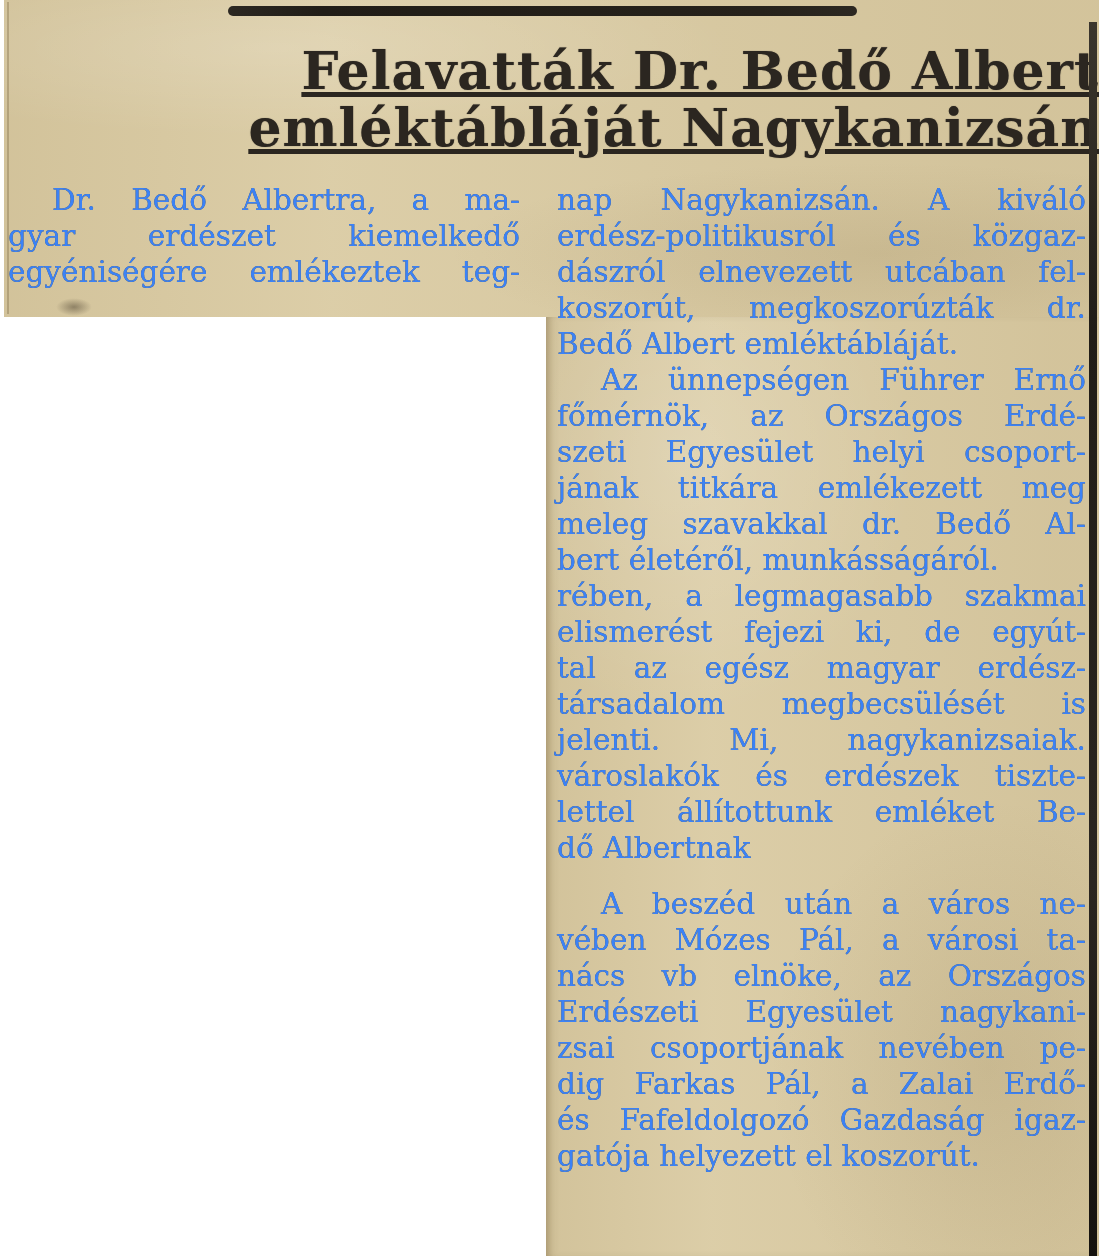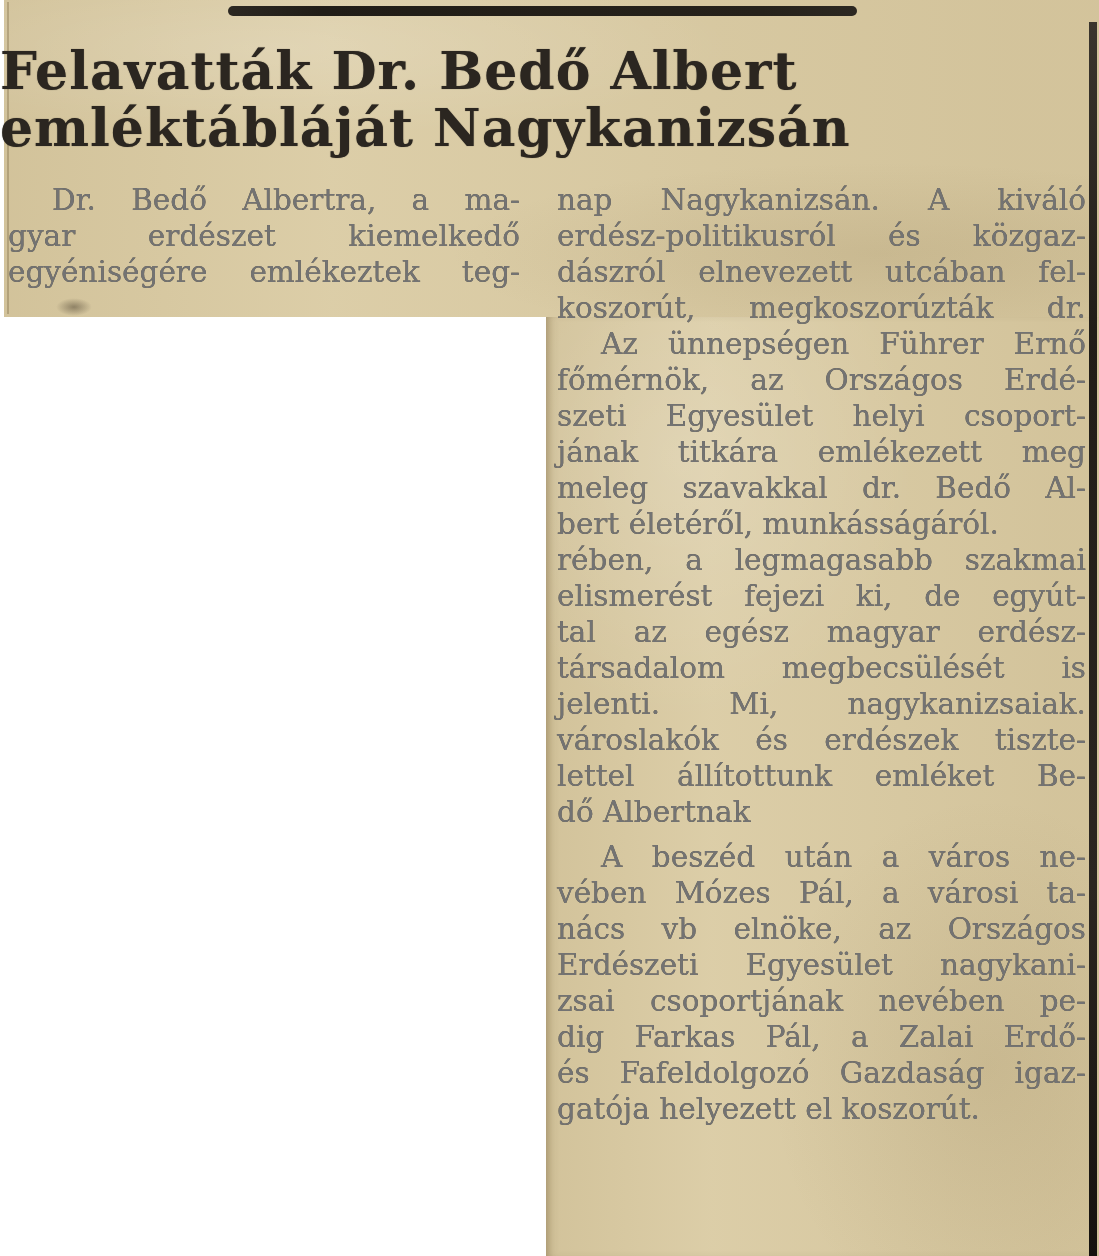--- a/index.html
+++ b/index.html
@@ -50,38 +50,39 @@
     border-radius: 5px;
   }
   .right-rule {
     position: absolute; left: 1089px; top: 22px;
     width: 8px; height: 1234px;
     background: linear-gradient(#3a352d, #211d17 25%, #2b2620 70%, #15120e);
   }
   .headline {
     position: absolute; left: 0; top: 42px; width: 1099px;
     margin: 0;
-    text-align: left;
+    text-align: right;
     font-size: 52px; line-height: 57px;
     font-weight: bold;
     letter-spacing: 1px;
     color: #2b2620;
     text-shadow: 0 0 1px rgba(43,38,32,.65);
+    text-decoration: underline;
   }
   .headline .hl { display: block; }
   .col {
     position: absolute; top: 182px;
     font-size: 29.5px; line-height: 36px;
-    color: #737373;
+    color: #3b82f6;
     text-shadow: 0 0 .6px rgba(64,57,46,.85);
   }
   .col-left  { left: 8px;   width: 512px; }
   .col-right { left: 557px; width: 529px; }
   .paragraph { margin: 0; }
-  .paragraph.gap-before { margin-top: 9px; }
+  .paragraph.gap-before { margin-top: 20px; }
   .line { text-align: justify; text-align-last: justify; }
   .line.last { text-align-last: left; }
   .line.indent { text-indent: 44px; }
   
   .col-right .paragraph:nth-child(3) .line.indent { text-indent: 24px; }
 </style>
 </head>
 <body>
 
 <div class="stage">
@@ -103,20 +104,21 @@
         <div class="line">gyar erdészet kiemelkedő</div>
         <div class="line">egyéniségére emlékeztek teg-</div>
       </div>
     </div>
   <div class="col col-right">
       <div class="paragraph">
         <div class="line">nap Nagykanizsán. A kiváló</div>
         <div class="line">erdész-politikusról és közgaz-</div>
         <div class="line">dászról elnevezett utcában fel-</div>
         <div class="line">koszorút, megkoszorúzták dr.</div>
+        <div class="line last">Bedő Albert emléktábláját.</div>
       </div>
       <div class="paragraph">
         <div class="line indent">Az ünnepségen Führer Ernő</div>
         <div class="line">főmérnök, az Országos Erdé-</div>
         <div class="line">szeti Egyesület helyi csoport-</div>
         <div class="line">jának titkára emlékezett meg</div>
         <div class="line">meleg szavakkal dr. Bedő Al-</div>
         <div class="line last">bert életéről, munkásságáról.</div>
       </div>
       <div class="paragraph">

